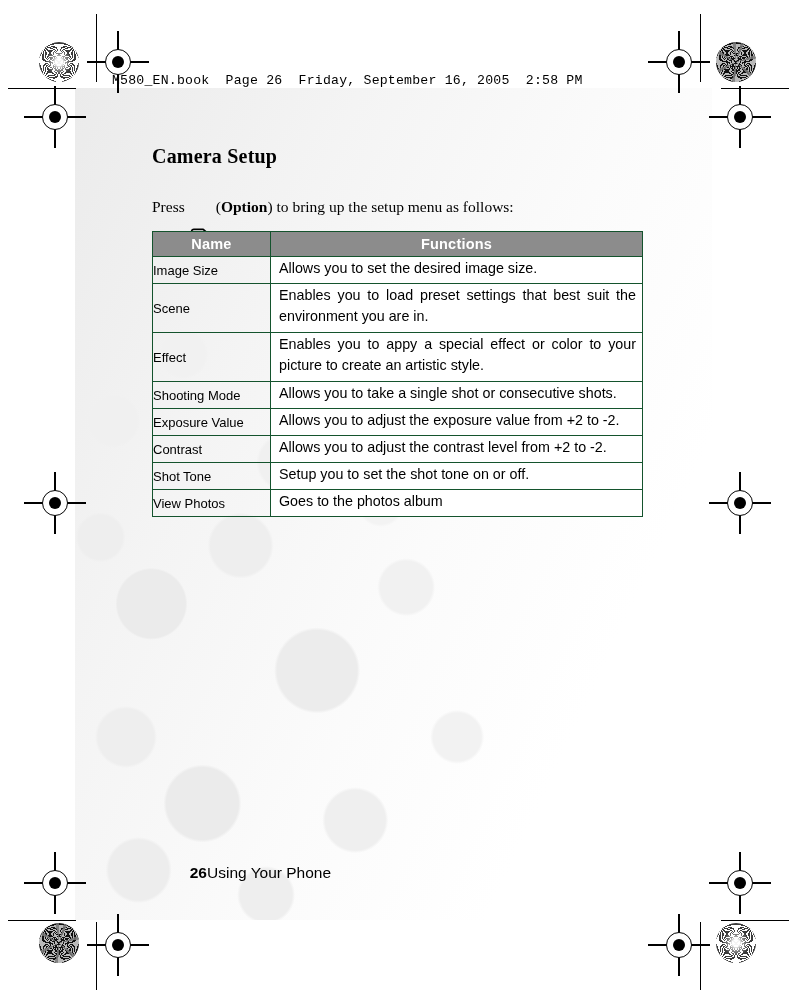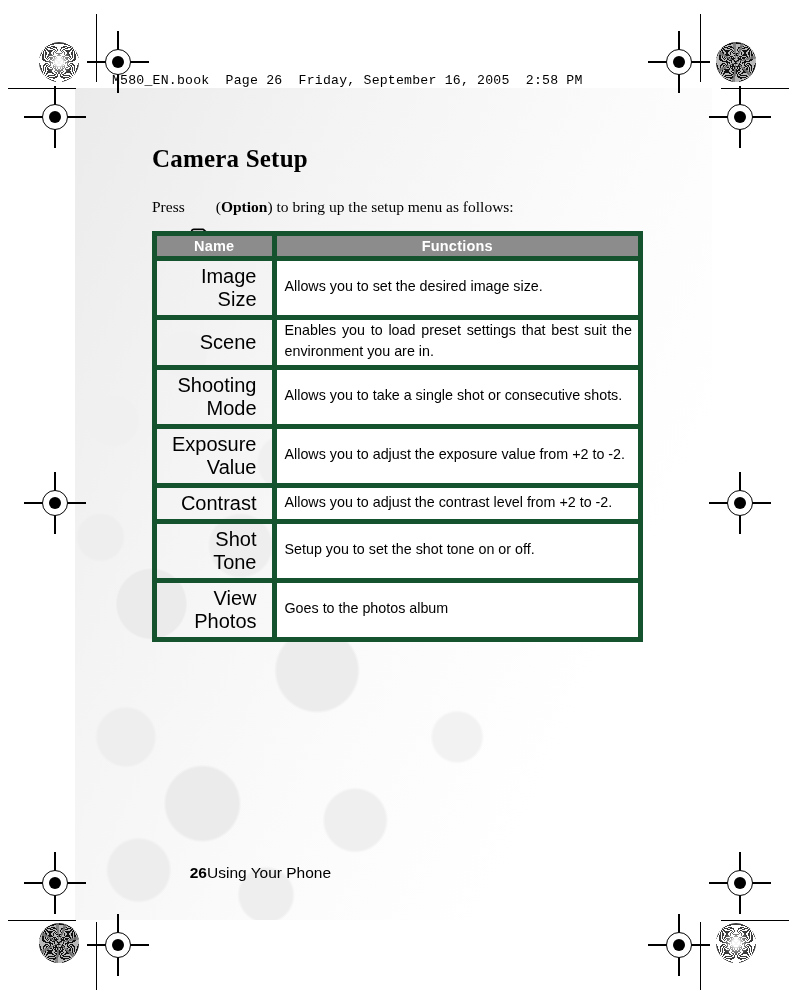--- a/index.html
+++ b/index.html
@@ -120,21 +120,21 @@
   }
 
   
   .content { position: absolute; left: 0; top: 0; width: 796px; height: 1002px; }
 
   .chapter-title {
     position: absolute;
     left: 152px; top: 145px;
     font-family: "Liberation Serif", serif;
     font-weight: bold;
-    font-size: 25px;
+    font-size: 20px;
     color: #000;
     letter-spacing: 0.2px;
   }
 
   .intro {
     position: absolute;
     left: 152px; top: 194px;
     font-family: "Liberation Serif", serif;
     font-size: 15.5px;
     color: #000;
@@ -158,37 +158,37 @@
   
   table.setup {
     position: absolute;
     left: 152px; top: 231px;
     width: 491px;
     border-collapse: collapse;
     font-family: "Liberation Sans", sans-serif;
     color: #000;
   }
   table.setup th, table.setup td {
-    border: 5px solid #14532d;
+    border: 1px solid #14532d;
     padding: 0;
   }
   table.setup thead th {
     background: #8c8c8c;
     color: #ffffff;
     font-weight: bold;
     font-size: 14.5px;
     text-align: center;
     height: 25px;
     letter-spacing: .2px;
   }
   table.setup td.name {
     width: 118px;
-    text-align: right;
-    font-size: 20px;
-    padding: 4px 15px;
+    text-align: left;
+    font-size: 13px;
+    padding: 4px 0;
     vertical-align: middle;
   }
   table.setup td.func {
     font-size: 14.3px;
     text-align: justify;
     text-align-last: left;
     padding: 0 6px 4px 8px;
     vertical-align: middle;
     line-height: 1.45;
     background: #ffffff;
@@ -322,20 +322,24 @@
       </thead>
       <tbody>
         <tr class="one-line">
           <td class="name">Image Size</td>
           <td class="func">Allows you to set the desired image size.</td>
         </tr>
         <tr class="two-line">
           <td class="name">Scene</td>
           <td class="func">Enables you to load preset settings that best suit the environment you are in.</td>
         </tr>
+        <tr class="two-line">
+          <td class="name">Effect</td>
+          <td class="func">Enables you to appy a special effect or color to your picture to create an artistic style.</td>
+        </tr>
         <tr class="one-line">
           <td class="name">Shooting Mode</td>
           <td class="func">Allows you to take a single shot or consecutive shots.</td>
         </tr>
         <tr class="one-line">
           <td class="name">Exposure Value</td>
           <td class="func">Allows you to adjust the exposure value from +2 to -2.</td>
         </tr>
         <tr class="one-line">
           <td class="name">Contrast</td>

